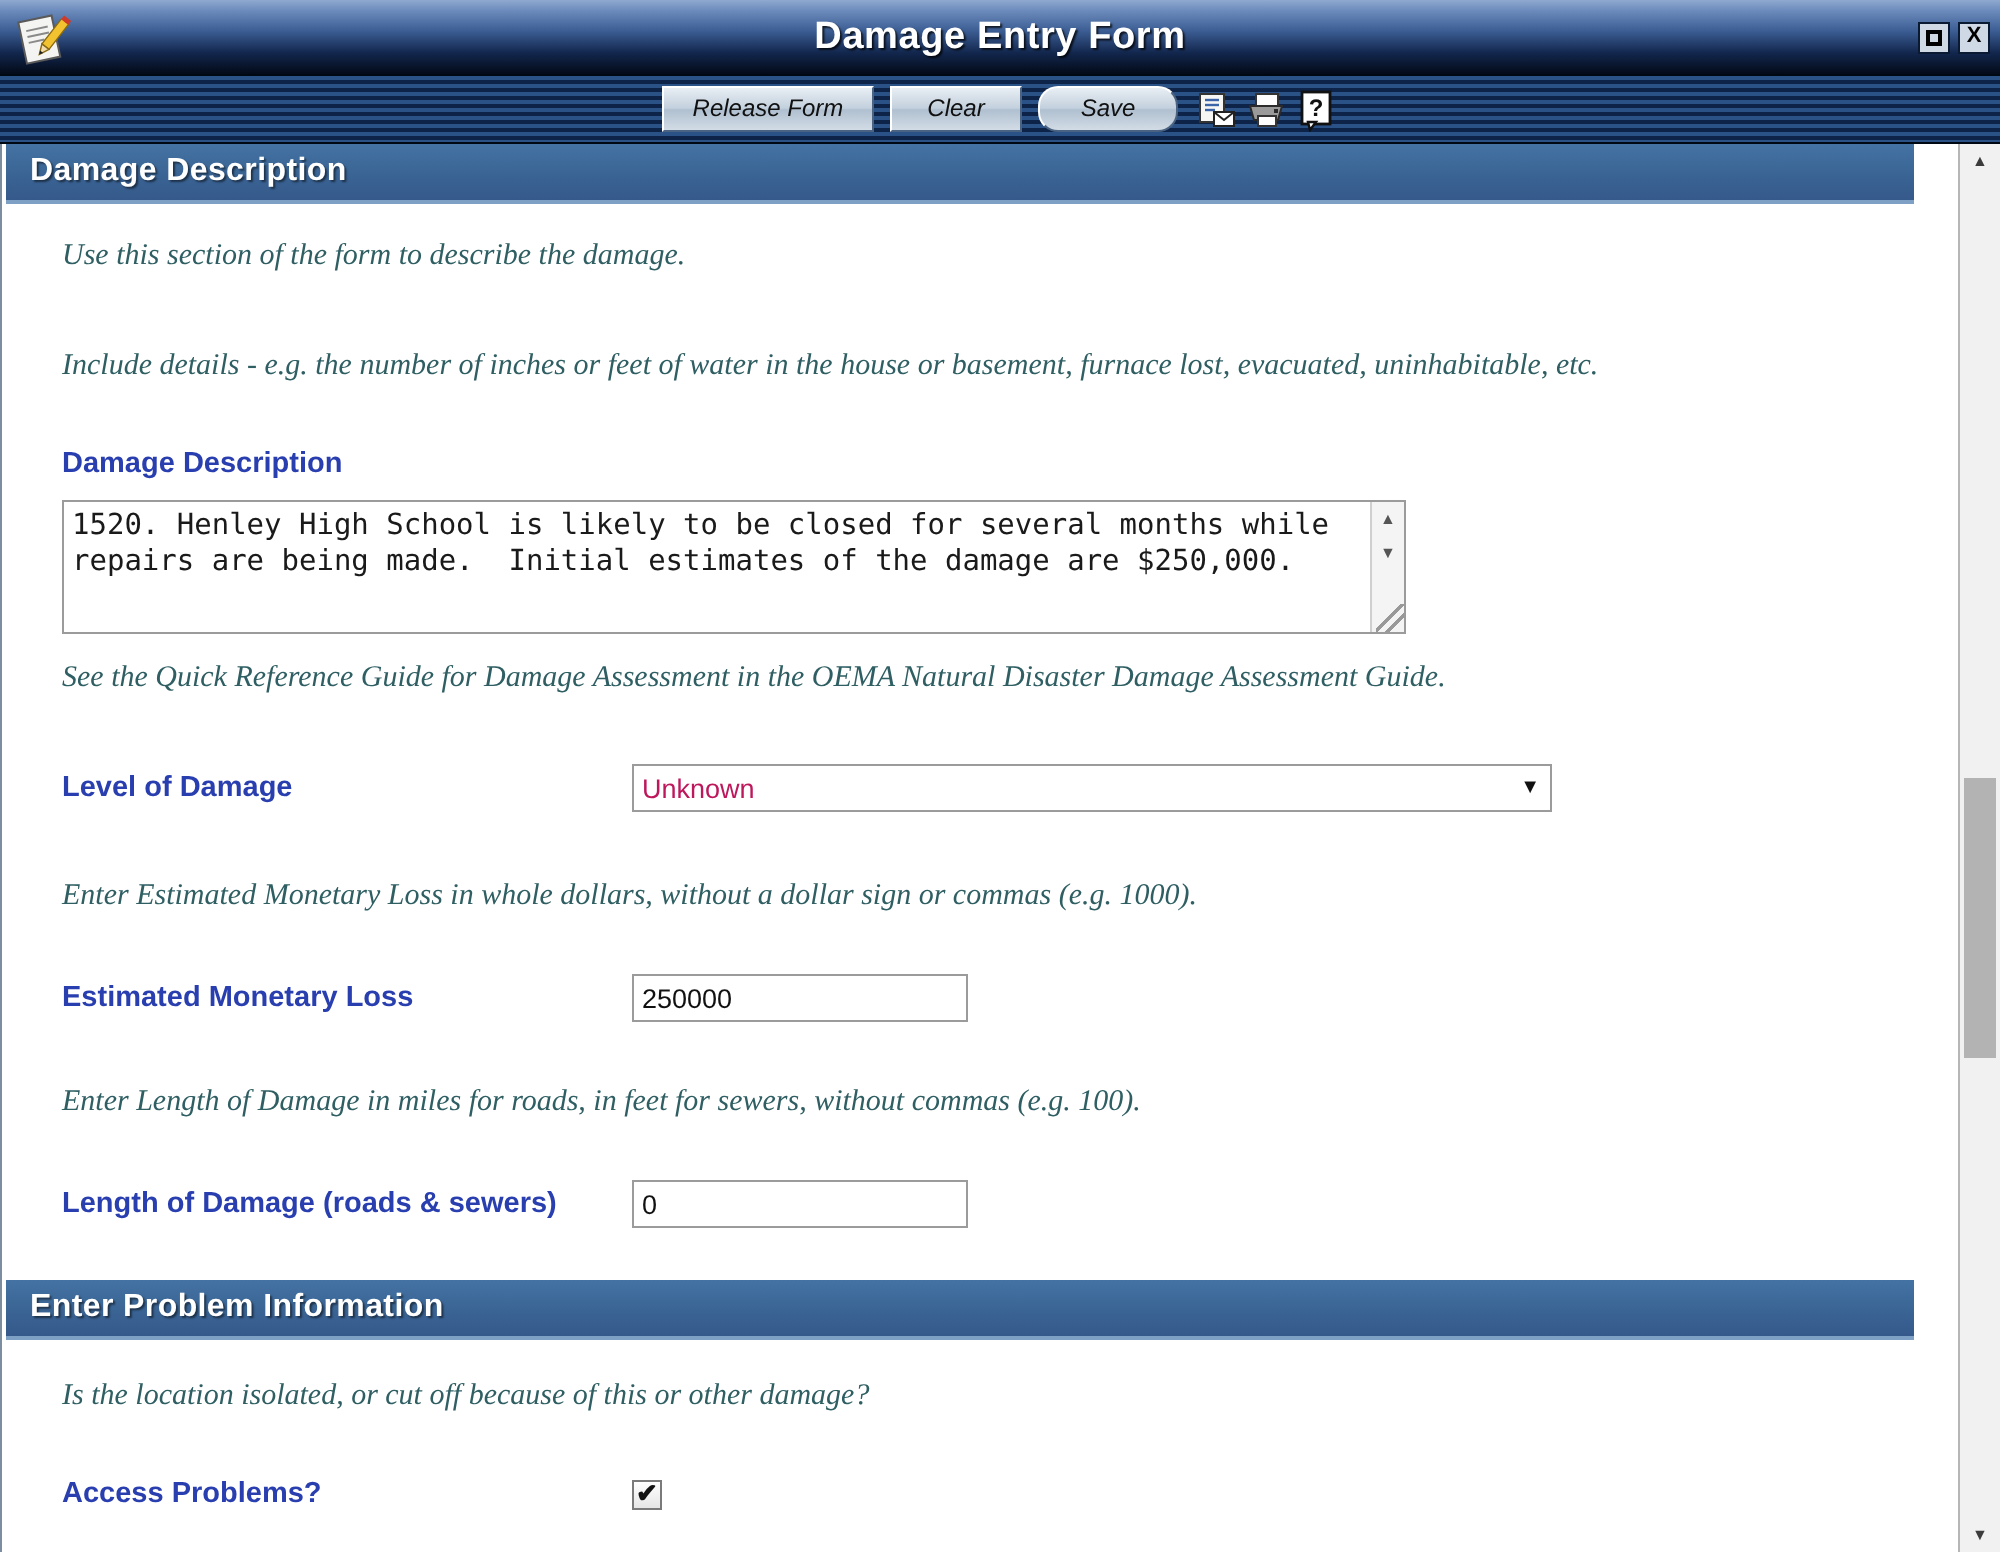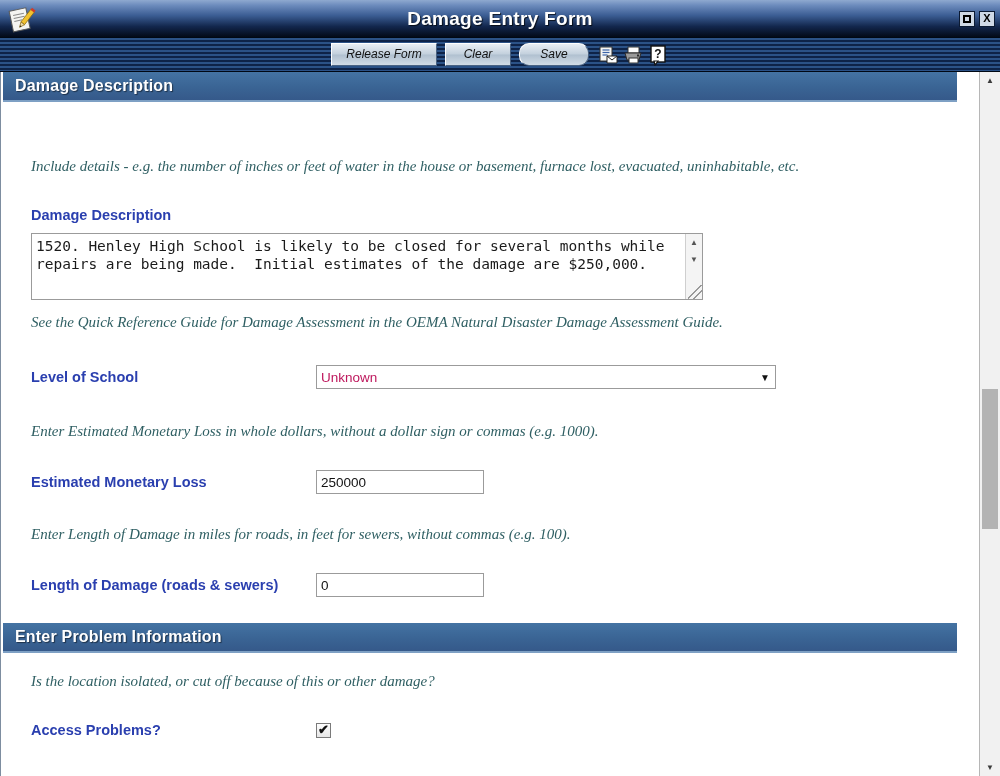--- a/index.html
+++ b/index.html
@@ -355,20 +355,21 @@
   <div class="bodyarea">
 
     <div class="content">
 
       <div class="bar-wrap">
         <div class="section-bar">Damage Description</div>
       </div>
 
       <div class="inner">
         <div class="sp18"></div>
+        <div class="note">Use this section of the form to describe the damage.</div>
         <div class="sp20"></div>
         <div class="sp18"></div>
         <div class="note">Include details - e.g. the number of inches or feet of water in the house or basement, furnace lost, evacuated, uninhabitable, etc.</div>
         <div class="sp20"></div>
         <div class="sp12"></div>
 
         <div class="flabel">Damage Description</div>
         <div class="sp10"></div>
 
         <div class="ta-wrap">
@@ -379,21 +380,21 @@
           </div>
           <div class="ta-grip"></div>
         </div>
 
         <div class="sp14"></div>
         <div class="note">See the Quick Reference Guide for Damage Assessment in the OEMA Natural Disaster Damage Assessment Guide.</div>
         <div class="sp20"></div>
         <div class="sp14"></div>
 
         <div class="row">
-          <div class="flabel" style="width:285px">Level of School</div>
+          <div class="flabel" style="width:285px">Level of Damage</div>
           <div class="sel-wrap">
             <select class="sel">
               <option>Unknown</option>
             </select>
             <span class="sel-arrow">▼</span>
           </div>
         </div>
 
         <div class="sp20"></div>
         <div class="sp14"></div>

